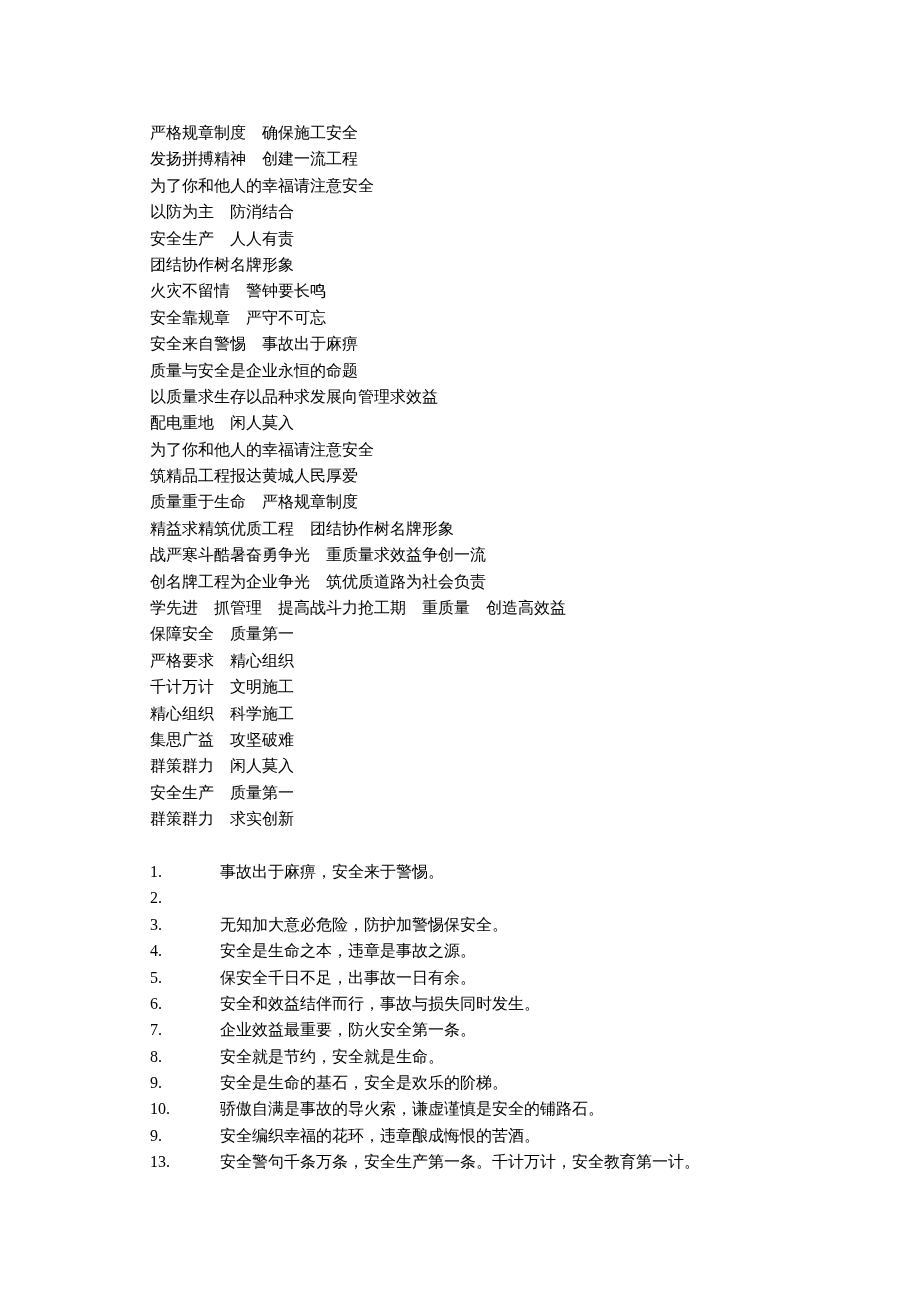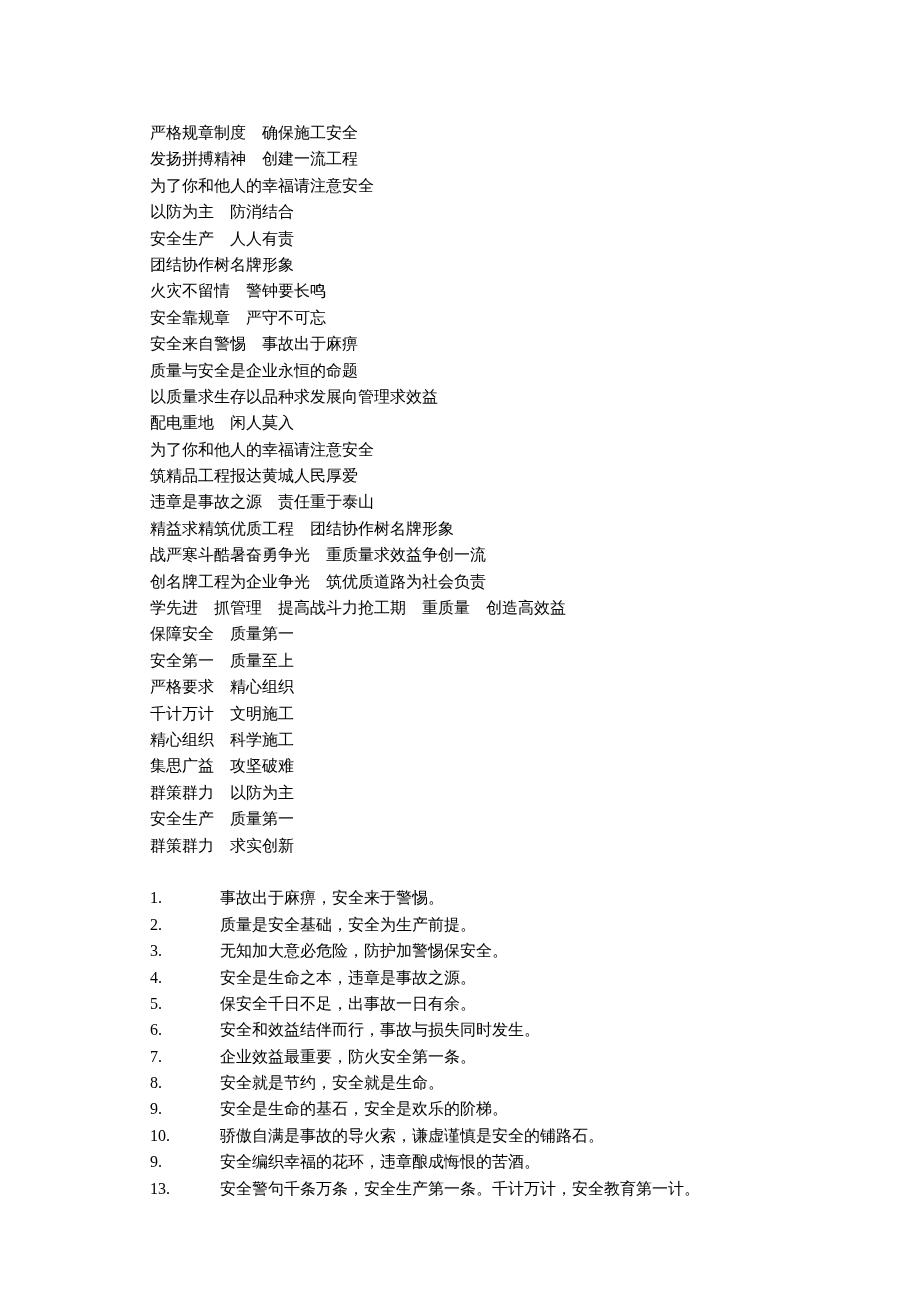--- a/index.html
+++ b/index.html
@@ -39,44 +39,42 @@
       <div class="slogan-line">安全生产　人人有责</div>
       <div class="slogan-line">团结协作树名牌形象</div>
       <div class="slogan-line">火灾不留情　警钟要长鸣</div>
       <div class="slogan-line">安全靠规章　严守不可忘</div>
       <div class="slogan-line">安全来自警惕　事故出于麻痹</div>
       <div class="slogan-line">质量与安全是企业永恒的命题</div>
       <div class="slogan-line">以质量求生存以品种求发展向管理求效益</div>
       <div class="slogan-line">配电重地　闲人莫入</div>
       <div class="slogan-line">为了你和他人的幸福请注意安全</div>
       <div class="slogan-line">筑精品工程报达黄城人民厚爱</div>
-      <div class="slogan-line">违章是事故之源　责任重于泰山</div>
+      <div class="slogan-line">质量重于生命　严格规章制度</div>
       <div class="slogan-line">精益求精筑优质工程　团结协作树名牌形象</div>
       <div class="slogan-line">战严寒斗酷暑奋勇争光　重质量求效益争创一流</div>
       <div class="slogan-line">创名牌工程为企业争光　筑优质道路为社会负责</div>
       <div class="slogan-line">学先进　抓管理　提高战斗力抢工期　重质量　创造高效益</div>
       <div class="slogan-line">保障安全　质量第一</div>
-      <div class="slogan-line">安全第一　质量至上</div>
       <div class="slogan-line">严格要求　精心组织</div>
       <div class="slogan-line">千计万计　文明施工</div>
       <div class="slogan-line">精心组织　科学施工</div>
       <div class="slogan-line">集思广益　攻坚破难</div>
-      <div class="slogan-line">群策群力　以防为主</div>
+      <div class="slogan-line">群策群力　闲人莫入</div>
       <div class="slogan-line">安全生产　质量第一</div>
       <div class="slogan-line">群策群力　求实创新</div>
     </div>
   <div style="height:1.65em;"></div>
   <div id="numbered">
       <div class="list-item">
         <span class="list-num">1.</span>
         <span>事故出于麻痹，安全来于警惕。</span>
       </div>
       <div class="list-item">
         <span class="list-num">2.</span>
-        <span>质量是安全基础，安全为生产前提。</span>
       </div>
       <div class="list-item">
         <span class="list-num">3.</span>
         <span>无知加大意必危险，防护加警惕保安全。</span>
       </div>
       <div class="list-item">
         <span class="list-num">4.</span>
         <span>安全是生命之本，违章是事故之源。</span>
       </div>
       <div class="list-item">

